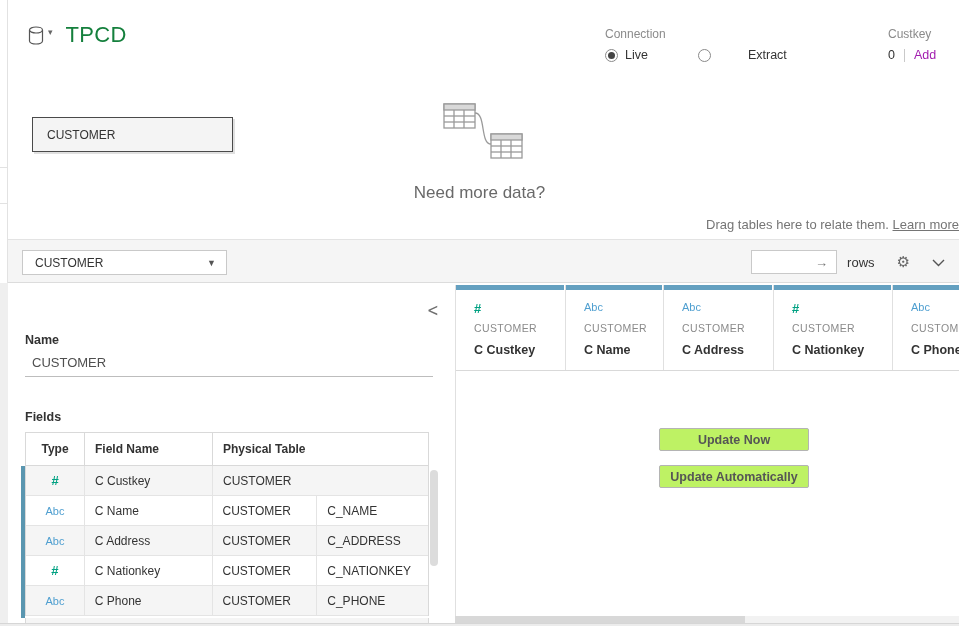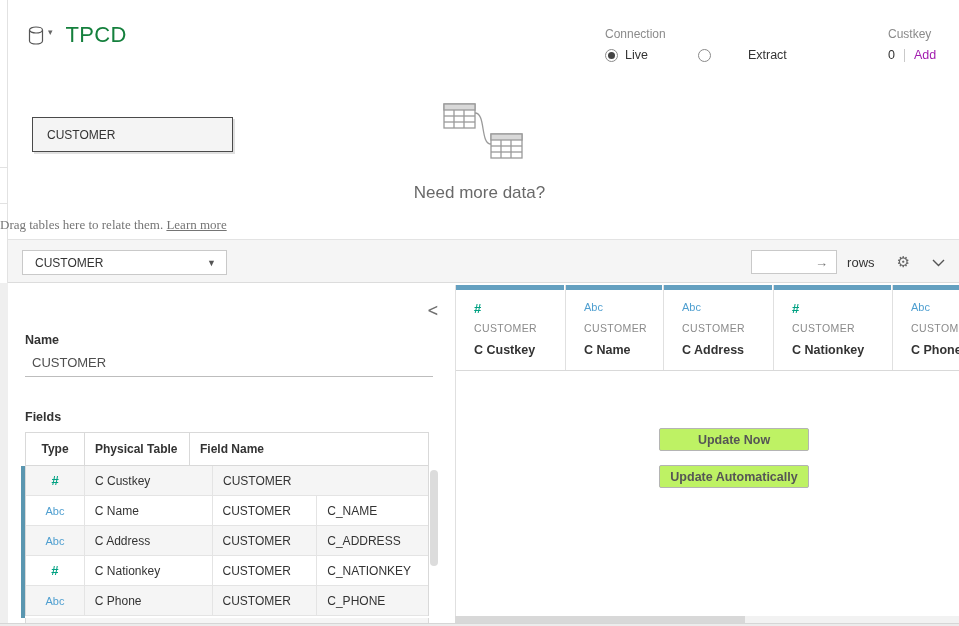--- a/index.html
+++ b/index.html
@@ -34,21 +34,21 @@
   #filters-div { width:1px; height:13px; background:#c9c9c9; margin:0 9px; }
   #filters-add { color:#a21caf; cursor:pointer; }
 
   
   #table-node { left:32px; top:117px; width:201px; height:35px; background:#f4f4f4;
                 border:1px solid #4a4a4a; box-shadow:2px 2px 0 rgba(0,0,0,.12);
                 display:flex; align-items:center; padding-left:14px;
                 font-size:12px; color:#333; }
   #empty-art { left:436px; top:100px; }
   #empty-title { left:0; right:0; top:183px; text-align:center; font-size:17px; color:#696969; }
-  #empty-sub { left:0; right:0; top:217px; text-align:left; font-size:13px; color:#757575;font-family:Liberation Serif, serif; }
+  #empty-sub { left:0; right:0; top:217px; text-align:right; font-size:13px; color:#757575; }
   #learn-more { text-decoration:underline; color:#757575; cursor:pointer; }
 
   
   #toolbar { left:8px; top:239px; width:951px; height:44px; background:#f5f5f5;
              border-top:1px solid #e3e3e3; border-bottom:1px solid #dcdcdc; }
   #table-selector { position:absolute; left:14px; top:10px; width:205px; height:25px;
                     background:#fff; border:1px solid #c9c9c9; display:flex; align-items:center;
                     justify-content:space-between; padding:0 10px 0 12px; font-size:12px; color:#333; cursor:pointer; }
   #table-selector .caret { font-size:9px; color:#555; }
   #rows-group { position:absolute; right:14px; top:10px; display:flex; align-items:center; }
@@ -207,22 +207,22 @@
 
   <div class="abs" id="collapse-chevron">&lt;</div>
 
   <div class="abs panel-label" id="name-label">Name</div>
   <input class="abs" id="name-value" value="CUSTOMER" style="">
   <div class="abs panel-label" id="fields-label">Fields</div>
 
   <div class="abs" id="fields-table">
     <div class="ft-hrow">
       <div class="ft-hcell c-type">Type</div>
+      <div class="ft-hcell c-name">Field Name</div>
       <div class="ft-hcell c-phys">Physical Table</div>
-      <div class="ft-hcell c-name">Field Name</div>
     </div>
     <div id="ft-body">
         <div class="ft-row alt">
           <div class="ft-cell c-type">
             <span class="glyph-num">#</span>
           </div>
           <div class="ft-cell c-name">C Custkey</div>
           <div class="ft-cell c-phys">CUSTOMER</div>
         </div>
         <div class="ft-row">

